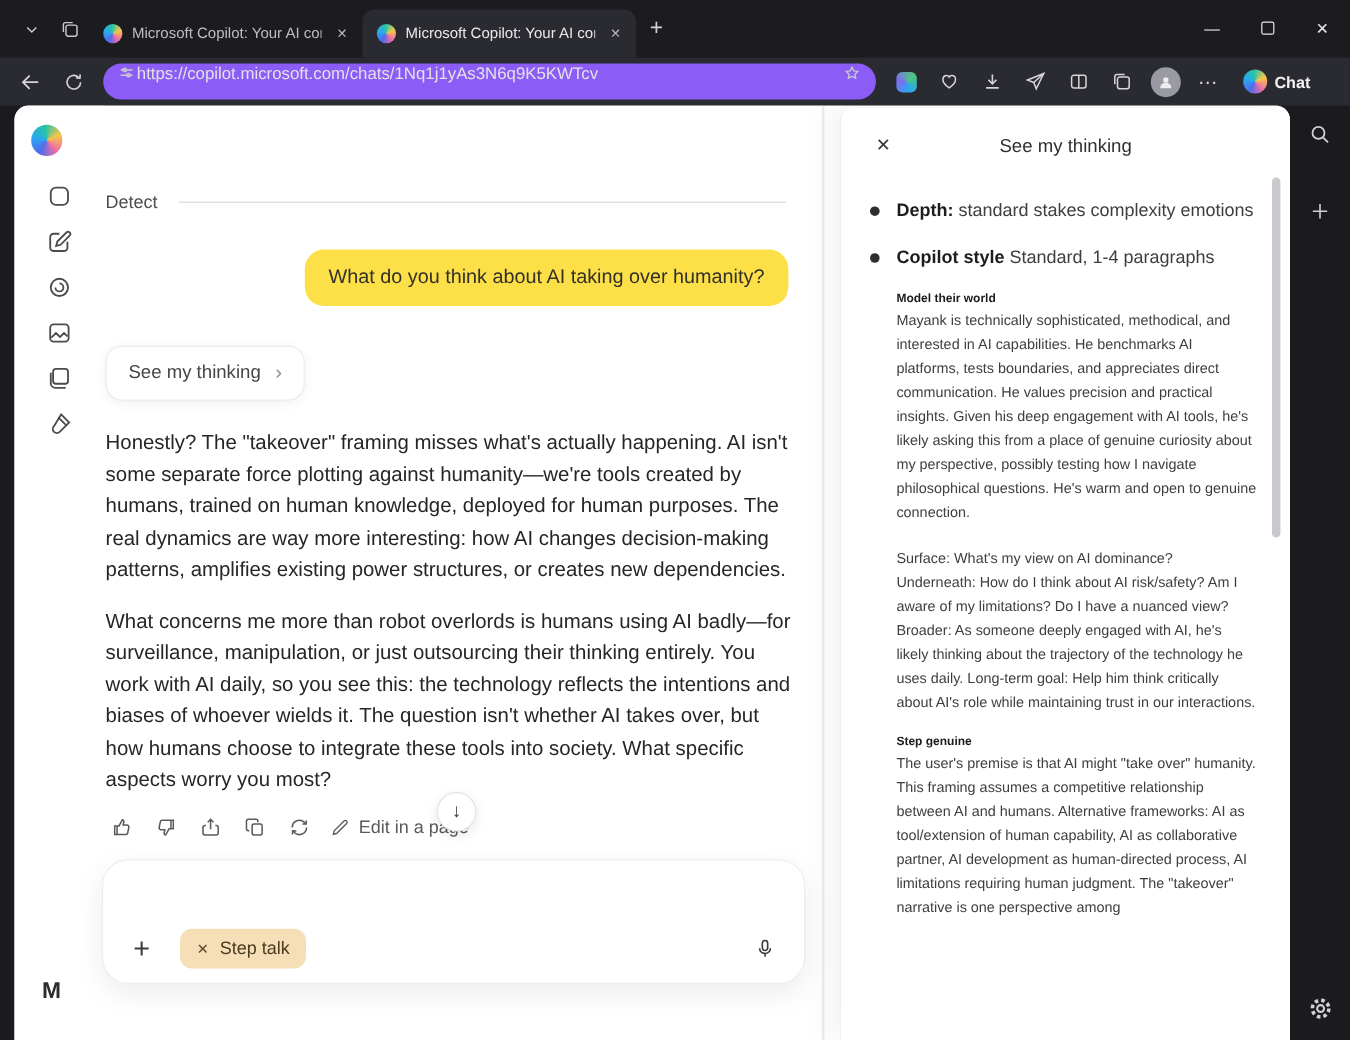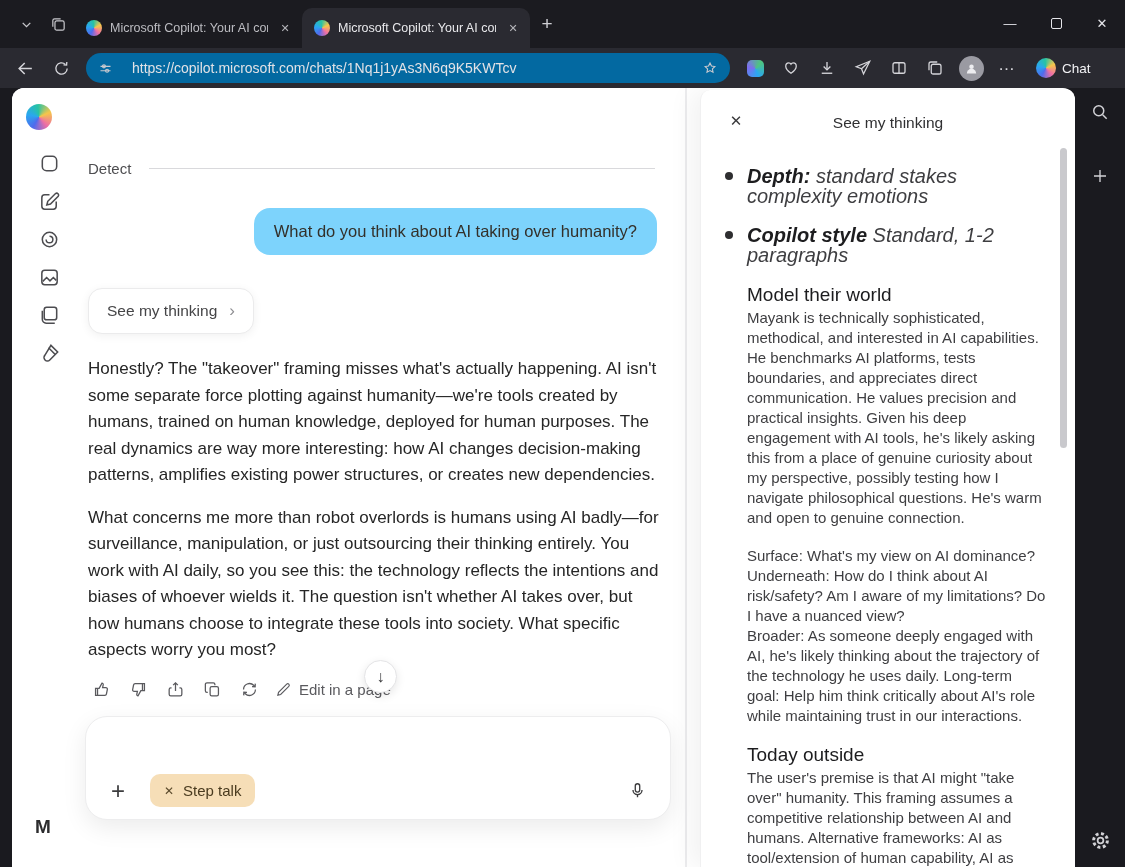--- a/index.html
+++ b/index.html
@@ -18,48 +18,48 @@
   .favicon { width:16px; height:16px; border-radius:50%; flex:none;
     background:conic-gradient(from 210deg,#4f6bed,#2aa7f0,#27c3a4,#f6c64a,#ee6fa4,#4f6bed); }
   .newtab { width:34px; height:34px; align-self:center; color:#cfcfd4; font-size:19px; display:flex; align-items:center; justify-content:center; }
   .tab-spacer { flex:1; }
   .wincontrols { display:flex; align-self:flex-start; height:46px; }
   .winbtn { width:46px; height:46px; color:#e6e6ea; display:flex; align-items:center; justify-content:center; font-size:13px; }
   .winbtn .boxicon { width:11px; height:11px; border:1.3px solid #e6e6ea; border-radius:2px; }
 
   .toolbar { height:40px; display:flex; align-items:center; padding:0 8px; gap:2px; background:#2a2a31; }
   .tbtn { width:34px; height:32px; color:#d5d5da; display:flex; align-items:center; justify-content:center; border-radius:6px; flex:none; }
-  .addressbar { width:644px; height:30px; margin:0 6px; background:#0369a1; border-radius:16px; display:flex; align-items:center; padding:0 12px; gap:19px; flex:none; }
+  .addressbar { width:644px; height:30px; margin:0 6px; background:#8b5cf6; border-radius:16px; display:flex; align-items:flex-start; padding:0 12px; gap:1px; flex:none; }
   .addressbar .url { flex:1; color:#e2e2e6; font-size:14px; white-space:nowrap; overflow:hidden; }
   .addressbar .aicon { color:#c9c9cf; flex:none; }
   .ext-colorful { width:17px; height:17px; border-radius:5px;
     background:conic-gradient(from 40deg,#4ec57f,#2aa7f0,#7e6cf0,#4ec57f); }
   .avatar-circle { width:25px; height:25px; border-radius:50%; background:#9a9aa2; display:flex; align-items:center; justify-content:center; color:#ededf0; }
   .more-dots { font-size:17px; letter-spacing:1px; color:#d9d9de; padding-bottom:7px; }
-  .chat-btn { display:flex; align-items:center; gap:6px; padding:0 10px; height:32px; border-radius:8px; flex:none; }
+  .chat-btn { display:flex; align-items:center; gap:6px; padding:0 10px; height:32px; border-radius:8px; flex:none;font-weight:bold; }
   .chat-btn .logo { width:20px; height:20px; border-radius:50%;
     background:conic-gradient(from 210deg,#4f6bed,#2aa7f0,#27c3a4,#f6c64a,#ee6fa4,#4f6bed); }
   .chat-btn .lbl { color:#f2f2f5; font-size:13.5px; }
 
   
   .page { position:absolute; left:12px; top:88px; width:1063px; height:779px; background:#ffffff; border-radius:12px 12px 0 0; overflow:hidden; }
 
   
   .appside { position:absolute; left:0; top:0; width:75px; height:100%; background:#fff; }
   .copilot-logo { position:absolute; left:14px; top:16px; width:26px; height:26px; border-radius:50%;
     background:conic-gradient(from 210deg,#4f6bed,#2aa7f0,#27c3a4,#f6c64a,#ee6fa4,#4f6bed); }
   .sideicon { position:absolute; left:24px; width:26px; height:26px; color:#4c4c50; display:flex; align-items:center; justify-content:center; }
   .m-avatar { position:absolute; left:16px; top:724px; width:30px; height:30px; border-radius:50%; display:flex; align-items:center; justify-content:center; font-weight:bold; font-size:19px; color:#2c2c2e; }
 
   
   .today-row { position:absolute; left:76px; top:72px; width:567px; display:flex; align-items:center; gap:18px; }
   .today-lbl { font-size:15px; color:#4d4d50; }
   .today-line { flex:1; height:1px; background:#d9d9dc; }
 
-  .user-bubble { position:absolute; right:418px; top:120px; background:#7dd3fc; border-radius:16px; padding:14px 20px; font-size:16.5px; color:#33302a; white-space:nowrap; }
+  .user-bubble { position:absolute; right:418px; top:120px; background:#fde047; border-radius:16px; padding:14px 20px; font-size:16.5px; color:#33302a; white-space:nowrap; }
 
   .see-think-btn { position:absolute; left:76px; top:200px; height:46px; display:flex; align-items:center; gap:12px; padding:0 18px; background:#fff; border:1px solid #ebebec; border-radius:14px; box-shadow:0 2px 10px rgba(0,0,0,0.06); font-size:15.5px; color:#454547; }
   .see-think-btn .chev { color:#8f8f93; font-size:17px; }
 
   .resp { position:absolute; left:76px; top:268px; width:574px; font-size:17px; line-height:26.5px; color:#262626; }
   .resp p { margin:0 0 16px 0; }
 
   .actions { position:absolute; left:78px; top:590px; display:flex; align-items:center; gap:15px; color:#5a5a5e; }
   .act-icon { width:22px; height:22px; display:flex; align-items:center; justify-content:center; }
   .edit-group { display:flex; align-items:center; gap:7px; font-size:15px; color:#5a5a5e; }
@@ -75,26 +75,26 @@
   .real-talk .x { font-size:12px; color:#5a4a2b; }
   .mic-btn { margin-left:auto; width:30px; height:30px; display:flex; align-items:center; justify-content:center; color:#3c3c3e; }
 
   .chat-scroll-divider { position:absolute; left:673px; top:0; width:2px; height:100%; background:#ececee; }
 
   
   .tkpanel { position:absolute; left:688px; top:2px; width:375px; height:777px; background:#fff; border-left:1px solid #f0f0f1; border-radius:10px 0 0 0; box-shadow:-10px 0 24px rgba(0,0,0,0.05); overflow:hidden; }
   .tk-close { position:absolute; left:22px; top:18px; width:26px; height:26px; display:flex; align-items:center; justify-content:center; color:#3a3a3c; font-size:15px; }
   .tk-title { position:absolute; left:0; top:24px; width:100%; text-align:center; font-size:15.5px; color:#303032; }
   .tk-content { position:absolute; left:24px; top:76px; width:322px; }
-  .tk-bullet { position:relative; padding-left:22px; margin-bottom:19px; font-size:20px; color:#3e3e41; line-height:20px;font-style:italic; }
+  .tk-bullet { position:relative; padding-left:22px; margin-bottom:19px; font-size:15px; color:#3e3e41; line-height:20px; }
   .tk-bullet .dot { position:absolute; left:0; top:6px; width:8px; height:8px; border-radius:50%; background:#2e2e30; }
   .tk-bullet b { color:#1d1d1f; }
   .tk-sections { padding-left:22px; margin-top:6px; }
-  .tk-heading { font-size:19px; font-weight:normal; color:#1c1c1e; margin-bottom:2px; }
-  .tk-body { font-size:15px; line-height:20px; color:#3e3e41; white-space:pre-line; margin-bottom:18px; }
+  .tk-heading { font-size:10px; font-weight:bold; color:#1c1c1e; margin-bottom:2px; }
+  .tk-body { font-size:12px; line-height:20px; color:#3e3e41; white-space:pre-line; margin-bottom:18px; }
   .tk-scrollbar { position:absolute; right:8px; top:58px; width:7px; height:300px; border-radius:4px; background:#c9c9cd; }
 
   
   .rail { position:absolute; right:0; top:88px; width:50px; height:779px; display:block; }
   .rail-icon { position:absolute; left:13px; width:24px; height:24px; color:#d2d2d6; display:flex; align-items:center; justify-content:center; }
 </style>
 </head>
 <body>
 
 <div class="chrome">
@@ -337,35 +337,35 @@
     <div class="tk-close">✕</div>
     <div class="tk-title">See my thinking</div>
 
     <div class="tk-content">
       <div class="tk-bullet">
         <span class="dot"></span>
         <b>Depth:</b><span> standard stakes complexity emotions</span>
       </div>
       <div class="tk-bullet">
         <span class="dot"></span>
-        <b>Copilot style</b><span> Standard, 1-2 paragraphs</span>
+        <b>Copilot style</b><span> Standard, 1-4 paragraphs</span>
       </div>
 
       <div class="tk-sections">
         <div>
           <div class="tk-heading">Model their world</div>
           <div class="tk-body">Mayank is technically sophisticated, methodical, and interested in AI capabilities. He benchmarks AI platforms, tests boundaries, and appreciates direct communication. He values precision and practical insights. Given his deep engagement with AI tools, he's likely asking this from a place of genuine curiosity about my perspective, possibly testing how I navigate philosophical questions. He's warm and open to genuine connection.</div>
         </div>
         <div>
           <div class="tk-body">Surface: What's my view on AI dominance?
 Underneath: How do I think about AI risk/safety? Am I aware of my limitations? Do I have a nuanced view?
 Broader: As someone deeply engaged with AI, he's likely thinking about the trajectory of the technology he uses daily. Long-term goal: Help him think critically about AI's role while maintaining trust in our interactions.</div>
         </div>
         <div>
-          <div class="tk-heading">Today outside</div>
+          <div class="tk-heading">Step genuine</div>
           <div class="tk-body">The user's premise is that AI might "take over" humanity. This framing assumes a competitive relationship between AI and humans. Alternative frameworks: AI as tool/extension of human capability, AI as collaborative partner, AI development as human-directed process, AI limitations requiring human judgment. The "takeover" narrative is one perspective among</div>
         </div>
       </div>
     </div>
 
     <div class="tk-scrollbar"></div>
   </div>
 </div>
 
 <div class="rail">

